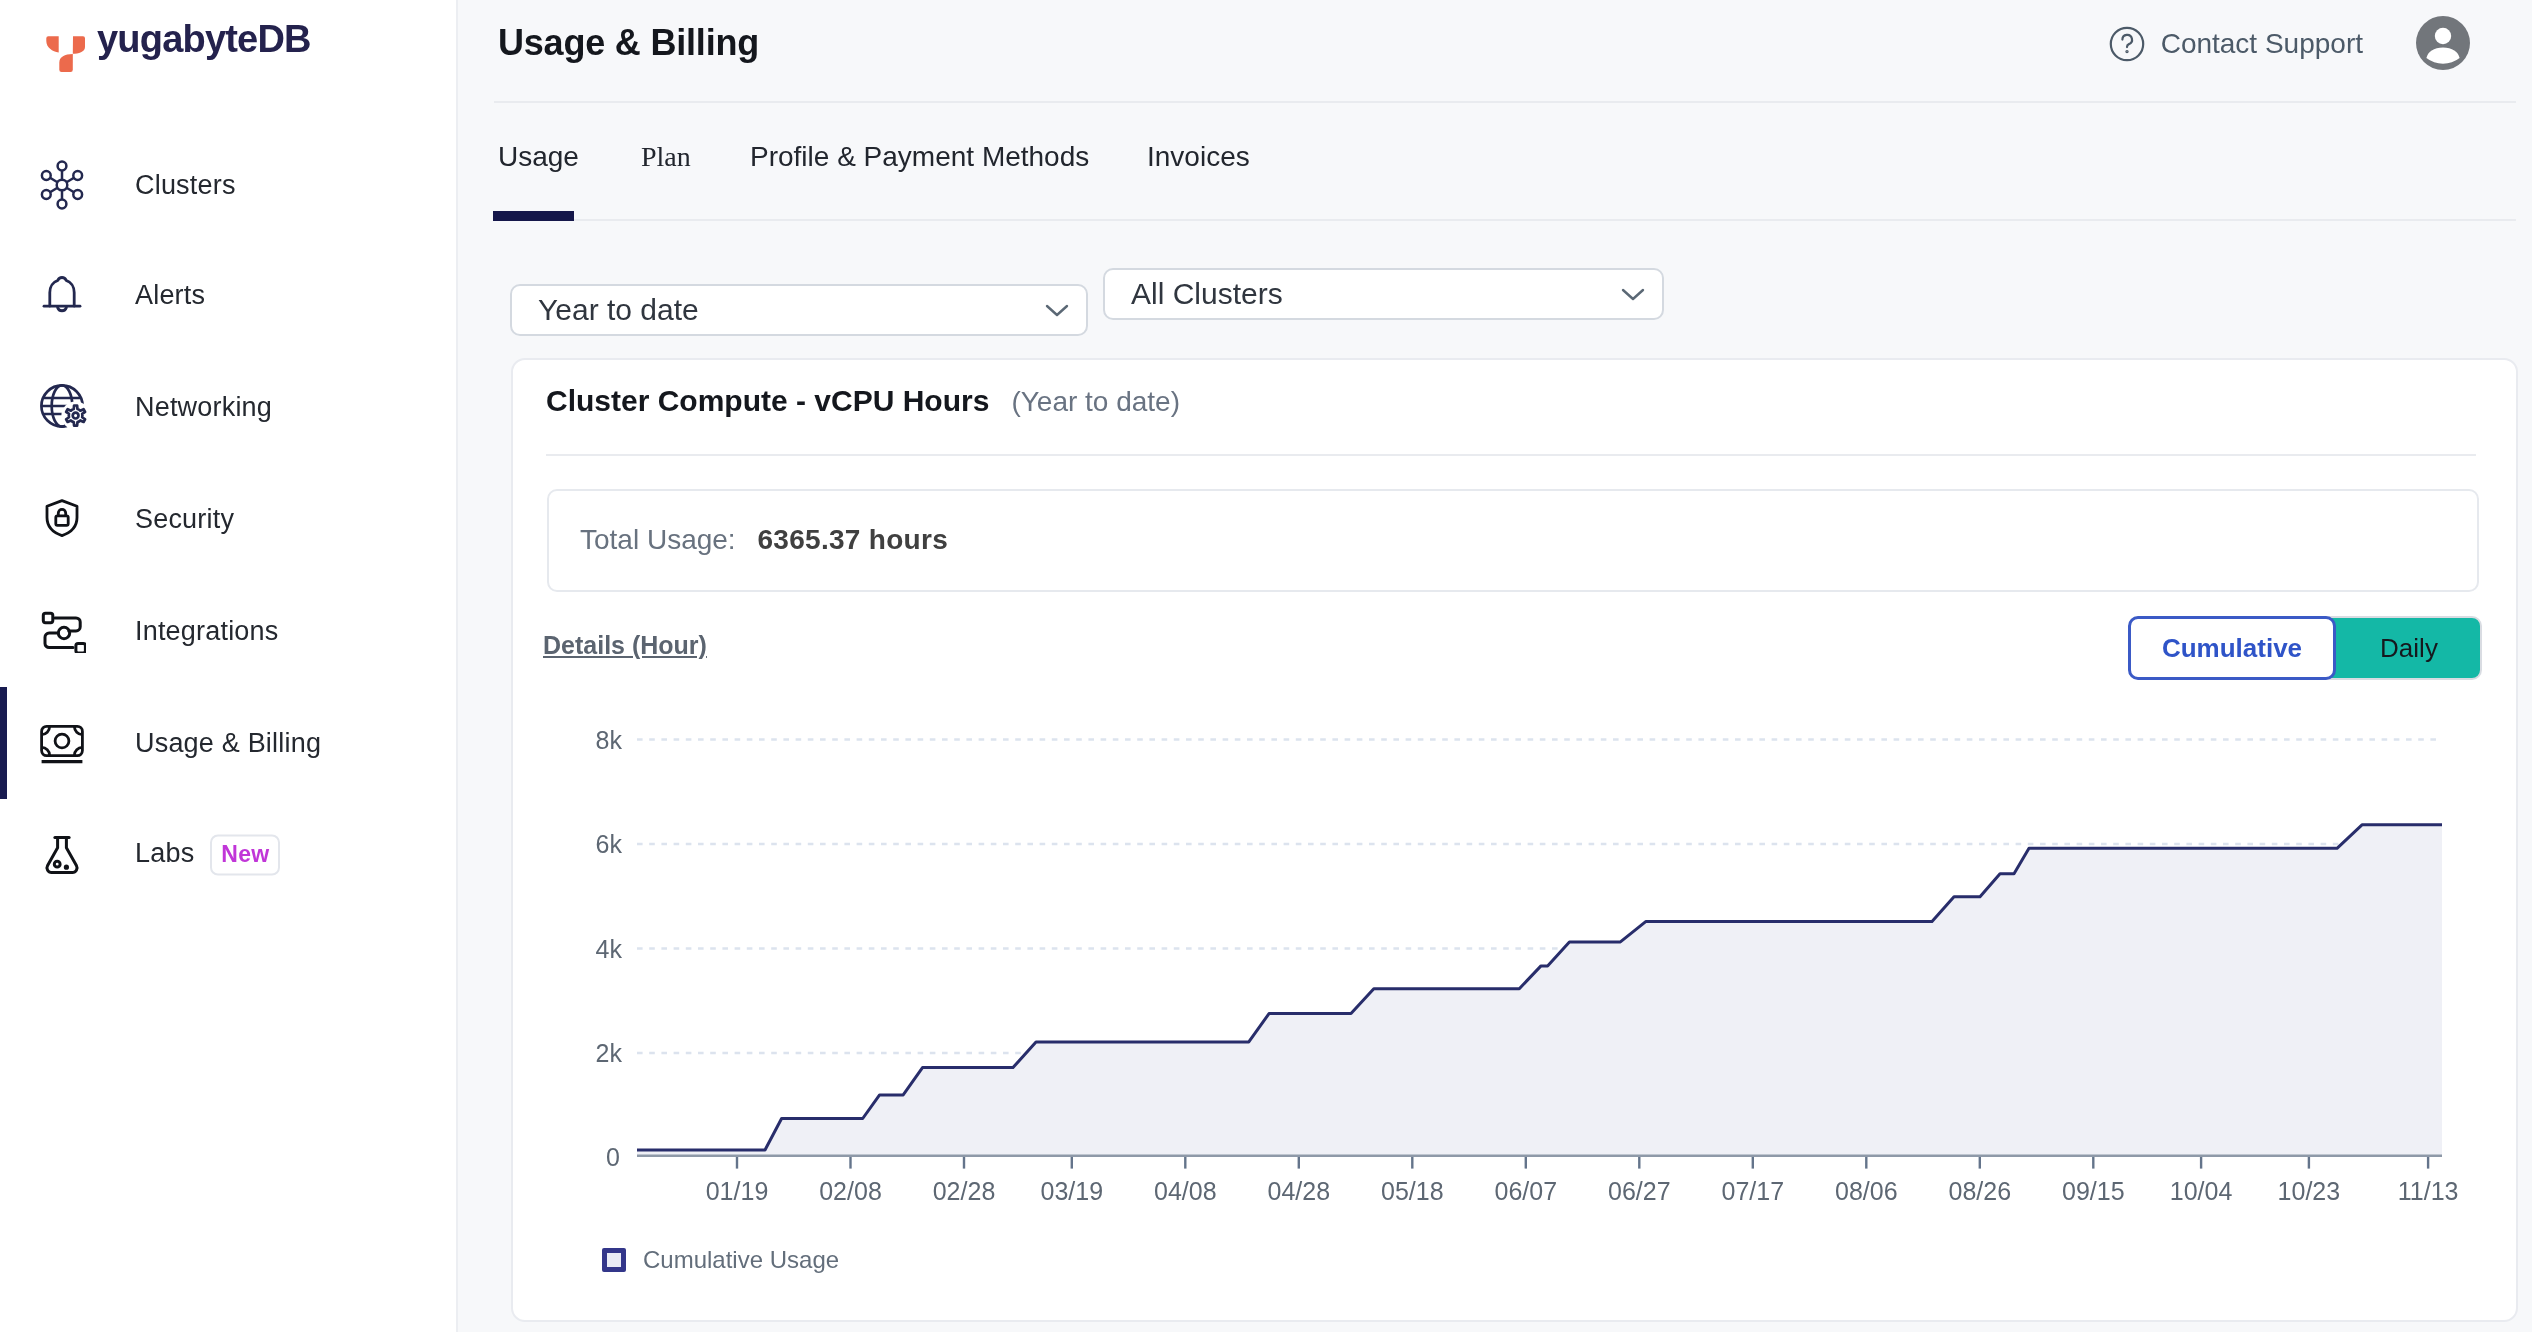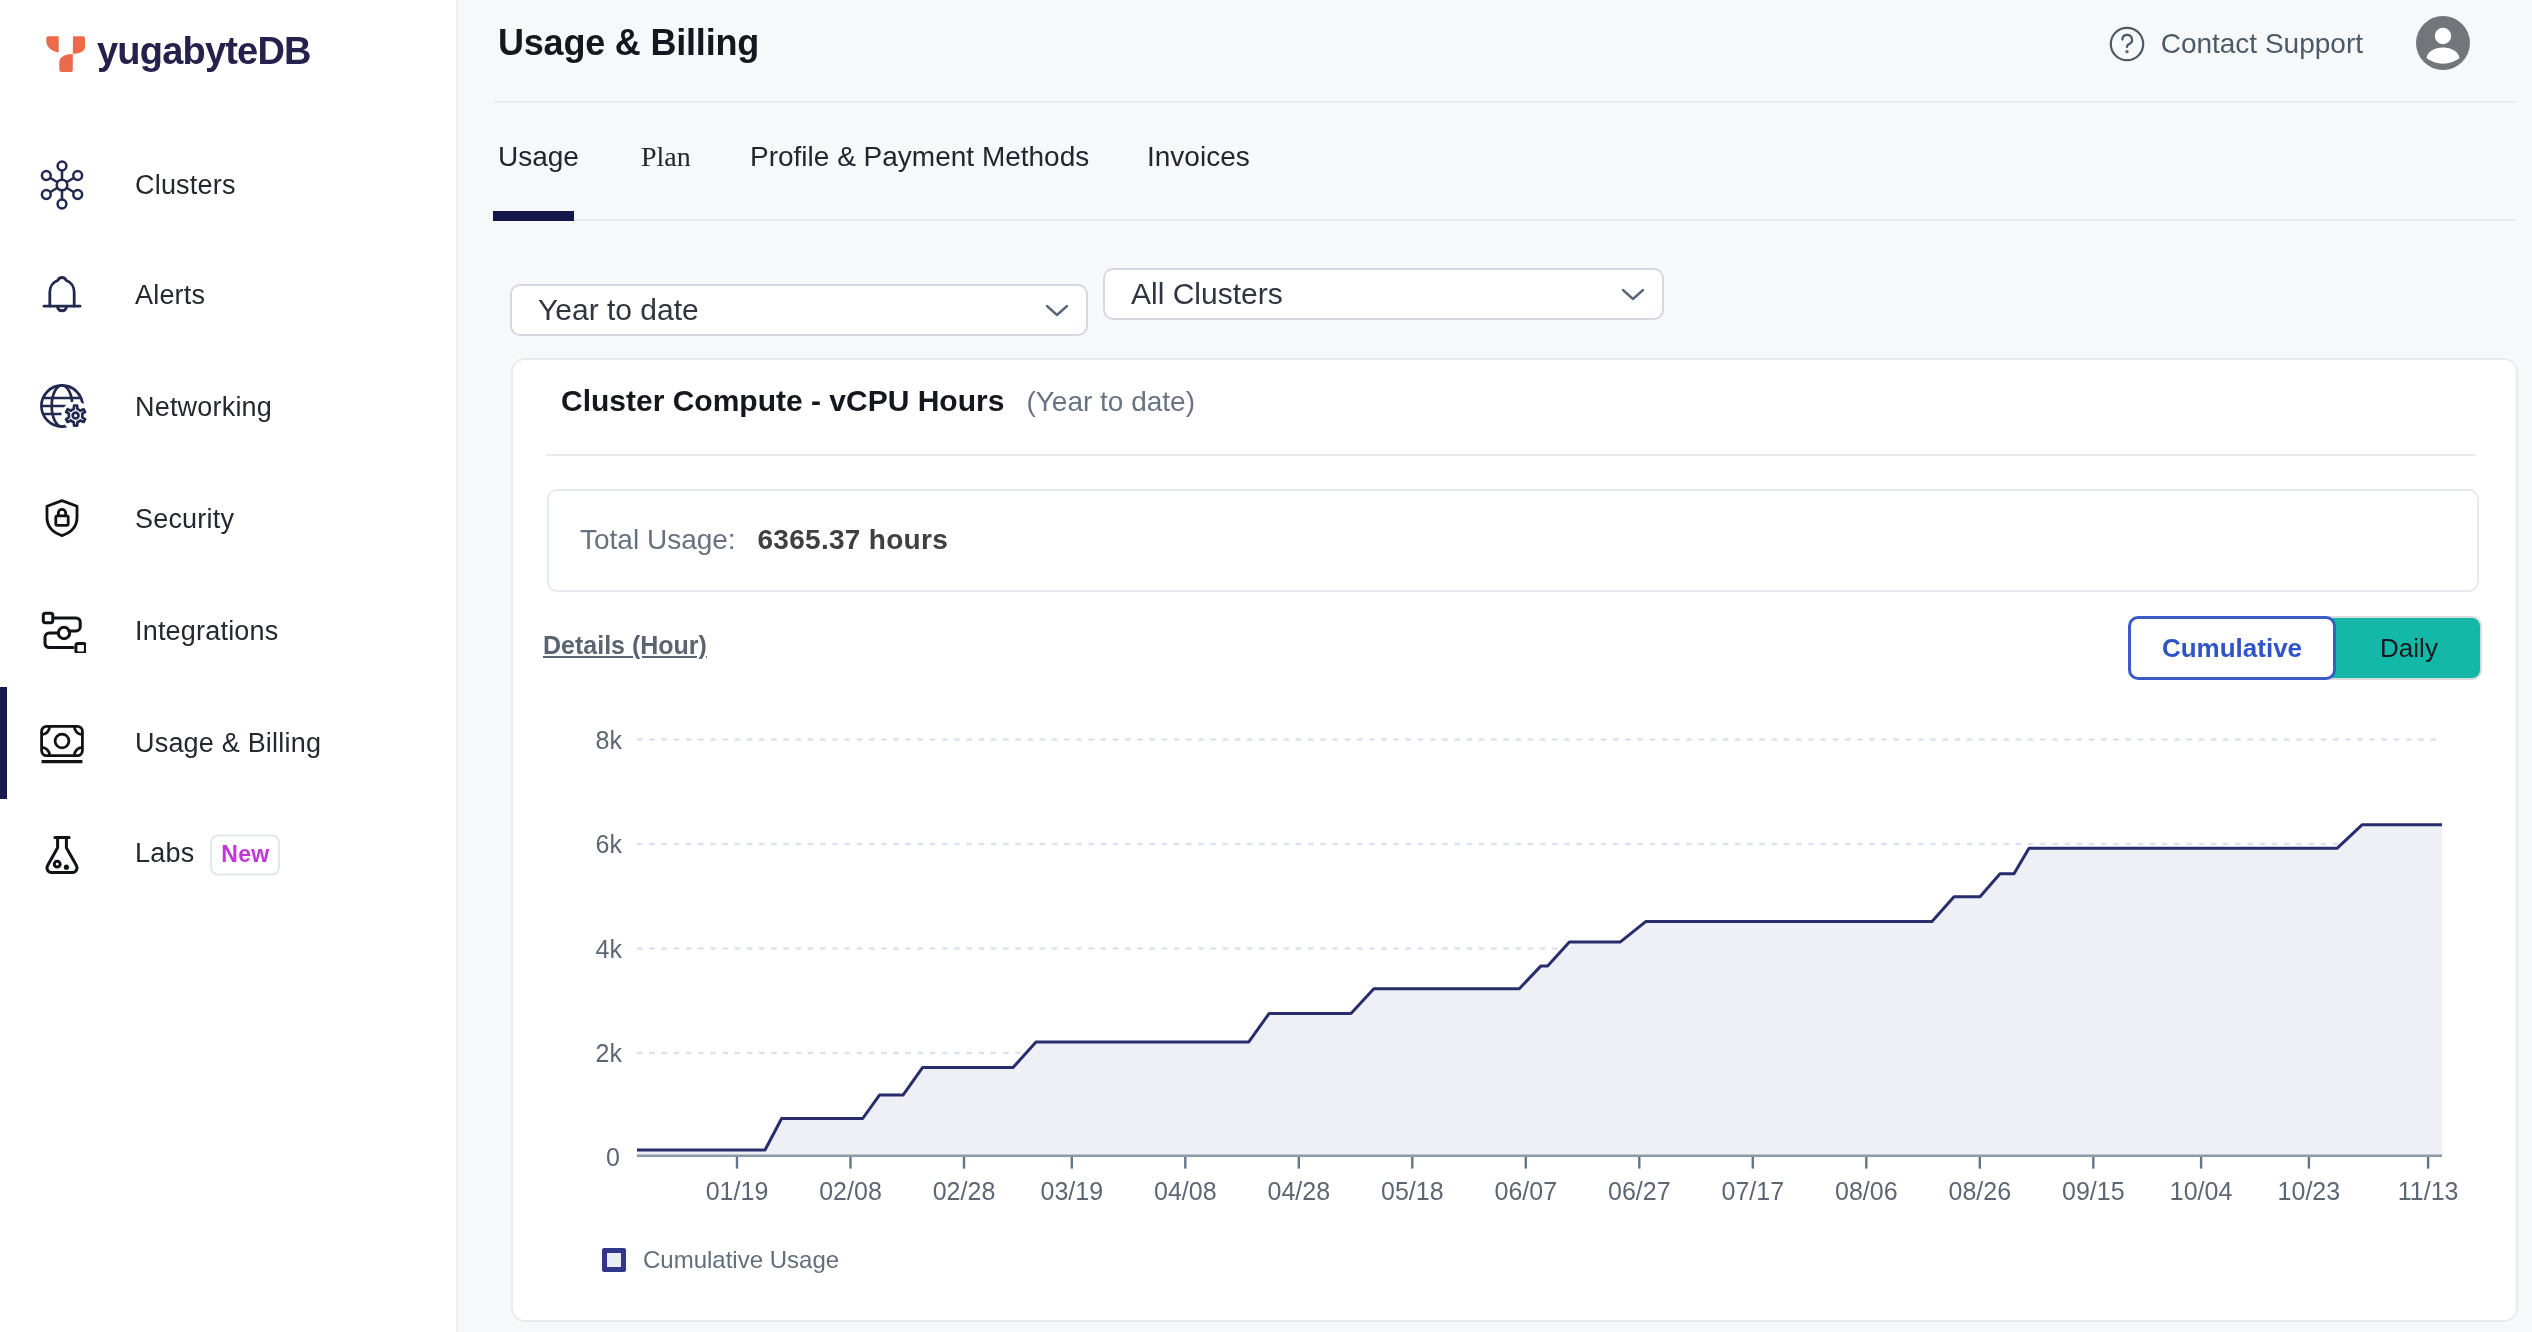--- a/index.html
+++ b/index.html
@@ -27,21 +27,21 @@
   #tabs-underline { position:absolute; left:34px; right:16px; top:219px; height:2px; background:#e9ebef; }
   #tab-indicator { position:absolute; left:33px; top:211px; width:81px; height:10px; background:#15174a; }
 
   
   .dd { position:absolute; top:268px; height:52px; background:#fff; border:2px solid #d4d9e0; border-radius:10px; }
   .dd .txt { position:absolute; left:26px; top:50%; transform:translateY(-50%); font-size:30px; color:#30363f; }
   .dd svg { position:absolute; right:11px; top:50%; transform:translateY(-50%); }
 
   
   #card { position:absolute; left:51px; top:358px; width:2007px; height:964px; background:#fff; border:2px solid #e9ebf0; border-radius:14px; }
-  #cardtitle { position:absolute; left:48px; top:24px; font-size:30px; font-weight:bold; color:#14171d; }
+  #cardtitle { position:absolute; left:33px; top:24px; font-size:30px; font-weight:bold; color:#14171d; }
   #cardtitle span { font-weight:normal; font-size:28px; color:#697382; margin-left:22px; }
   #card-divider { position:absolute; left:33px; right:40px; top:94px; height:2px; background:#e9ebef; }
   #totalbox { position:absolute; left:34px; top:129px; right:37px; height:103px; border:2px solid #e6e9ee; border-radius:10px; }
   #totalbox .in { position:absolute; left:31px; top:50%; transform:translateY(-52%); font-size:28px; color:#68727f; }
   #totalbox .in b { color:#404040; margin-left:14px; letter-spacing:0.3px; }
   #details { position:absolute; left:30px; top:271px; font-size:25px; font-weight:bold; color:#5b6470;text-decoration:underline; }
   #toggle { position:absolute; right:34px; top:256px; height:64px; display:flex; }
   #tg-cum { width:208px; height:64px; border:3px solid #3b5ac6; border-radius:10px; background:#fff; color:#2f54c8; font-weight:bold; font-size:26px; display:flex; align-items:center; justify-content:center; z-index:2; }
   #tg-day { width:156px; height:64px; margin-left:-10px; border:2px solid #d9dce2; border-radius:0 10px 10px 0; background:#14b8a6; color:#16181d; font-size:26px; display:flex; align-items:center; justify-content:center; padding-left:10px; }
   #legend { position:absolute; left:89px; top:886px; display:flex; align-items:center; }
@@ -53,21 +53,21 @@
 
 <div id="sidebar">
 
   <svg class="abs" style="left:46px; top:34px;" width="40" height="38" viewBox="0 0 40 38">
     <g fill="#ec6a4c">
       <path d="M0.3,4.2 a2,2 0 0 1 2,-2 H12.7 V18.6 C6.3,17.4 0.3,13.6 0.3,7 Z"></path>
       <path d="M27,2.2 H37 a2,2 0 0 1 2,2 V13 c0,5 -6.6,6.7 -12.2,6.8 Z"></path>
       <path d="M26.8,20 V35.8 a2.2,2.2 0 0 1 -2.2,2.2 H15.5 a2.2,2.2 0 0 1 -2.2,-2.2 V28.4 c0,-5.3 5.3,-8.3 13.5,-8.4 Z"></path>
     </g>
   </svg>
-  <div class="abs" style="left:97px; top:30px; font-size:38px; font-weight:bold; color:#24224d; letter-spacing:-0.8px;text-align:center;">yugabyteDB</div>
+  <div class="abs" style="left:97px; top:18px; font-size:38px; font-weight:bold; color:#24224d; letter-spacing:-0.8px;text-align:center;">yugabyteDB</div>
 
   <div class="navitem" style="top:129px;">
     <svg style="left:36px;" width="52" height="52" viewBox="0 0 52 52" fill="none" stroke="#23284f" stroke-width="2.5">
       <line x1="26" y1="26" x2="26" y2="7"></line>
         <line x1="26" y1="26" x2="26" y2="45"></line>
       <line x1="26" y1="26" x2="10.3" y2="16.5"></line>
         <line x1="26" y1="26" x2="41.7" y2="16.5"></line>
       <line x1="26" y1="26" x2="10.3" y2="35.5"></line>
         <line x1="26" y1="26" x2="41.7" y2="35.5"></line>
       <circle cx="26" cy="26" r="5.3" fill="#fff"></circle>

